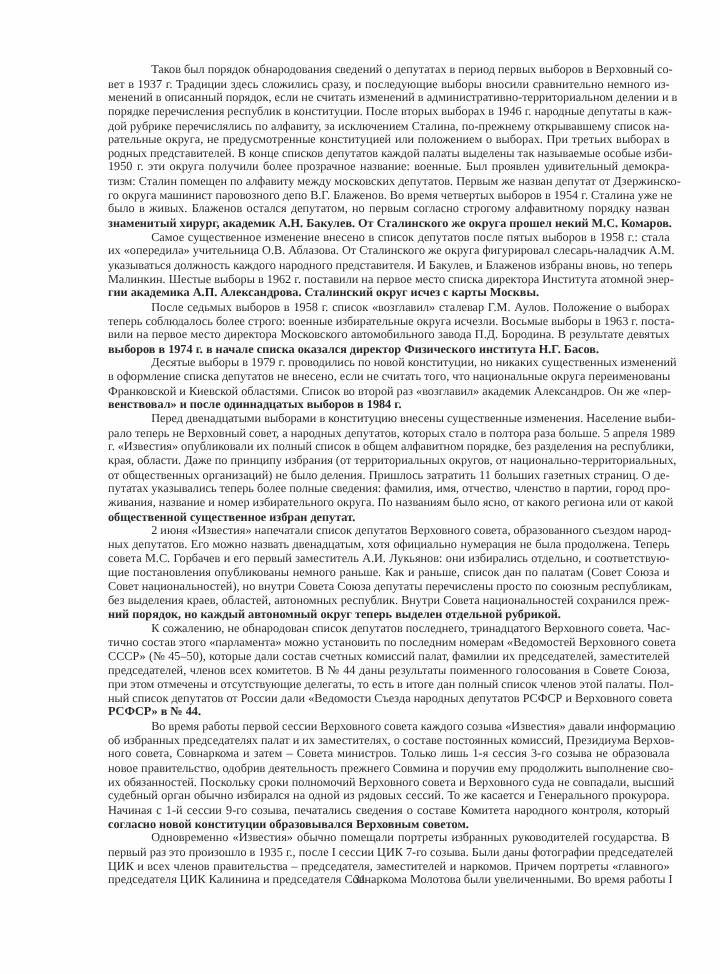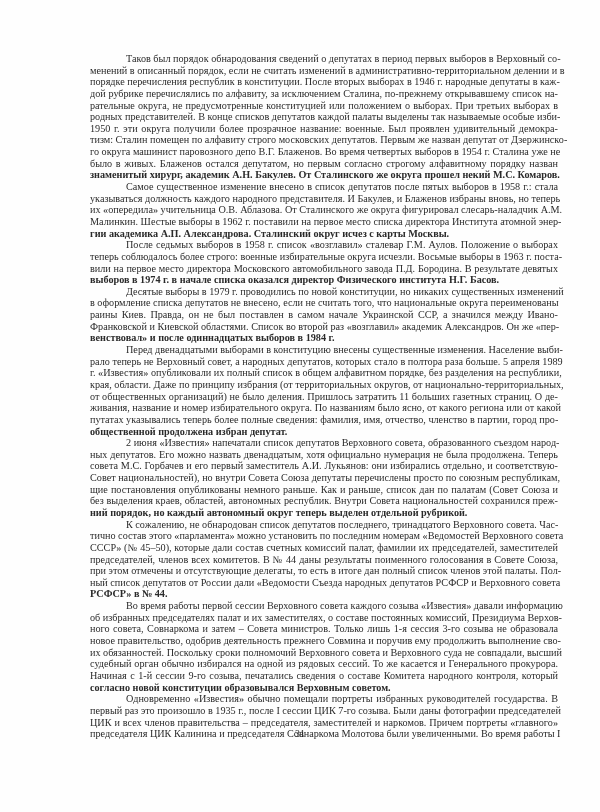--- a/index.html
+++ b/index.html
@@ -18,67 +18,67 @@
     font-family: "Liberation Serif", "DejaVu Serif", serif; font-size: 10px; color: #222;
   }
 </style>
 </head>
 <body>
 
 <div class="page">
   <div class="text-block" id="text-block">
       <div>
         <span class="line indent">Таков был порядок обнародования сведений о депутатах в период первых выборов в Верховный со-</span>
+        <span class="line">вет в 1937 г. Традиции здесь сложились сразу, и последующие выборы вносили сравнительно немного из-</span>
         <span class="line">менений в описанный порядок, если не считать изменений в административно-территориальном делении и в</span>
         <span class="line">порядке перечисления республик в конституции. После вторых выборах в 1946 г. народные депутаты в каж-</span>
         <span class="line">дой рубрике перечислялись по алфавиту, за исключением Сталина, по-прежнему открывавшему список на-</span>
         <span class="line">рательные округа, не предусмотренные конституцией или положением о выборах. При третьих выборах в</span>
         <span class="line">родных представителей. В конце списков депутатов каждой палаты выделены так называемые особые изби-</span>
         <span class="line">1950 г. эти округа получили более прозрачное название: военные. Был проявлен удивительный демокра-</span>
-        <span class="line">тизм: Сталин помещен по алфавиту строго московских депутатов. Первым же назван депутат от Дзержинско-</span>
+        <span class="line">тизм: Сталин помещен по алфавиту между московских депутатов. Первым же назван депутат от Дзержинско-</span>
         <span class="line">го округа машинист паровозного депо В.Г. Блаженов. Во время четвертых выборов в 1954 г. Сталина уже не</span>
         <span class="line">было в живых. Блаженов остался депутатом, но первым согласно строгому алфавитному порядку назван</span>
         <span class="line last">знаменитый хирург, академик А.Н. Бакулев. От Сталинского же округа прошел некий М.С. Комаров.</span>
       </div>
       <div>
         <span class="line indent">Самое существенное изменение внесено в список депутатов после пятых выборов в 1958 г.: стала</span>
+        <span class="line">их «опередила» учительница О.В. Аблазова. От Сталинского же округа фигурировал слесарь-наладчик А.М.</span>
         <span class="line">указываться должность каждого народного представителя. И Бакулев, и Блаженов избраны вновь, но теперь</span>
-        <span class="line">их «опередила» учительница О.В. Аблазова. От Сталинского же округа фигурировал слесарь-наладчик А.М.</span>
         <span class="line">Малинкин. Шестые выборы в 1962 г. поставили на первое место списка директора Института атомной энер-</span>
         <span class="line last">гии академика А.П. Александрова. Сталинский округ исчез с карты Москвы.</span>
       </div>
       <div>
         <span class="line indent">После седьмых выборов в 1958 г. список «возглавил» сталевар Г.М. Аулов. Положение о выборах</span>
         <span class="line">теперь соблюдалось более строго: военные избирательные округа исчезли. Восьмые выборы в 1963 г. поста-</span>
         <span class="line">вили на первое место директора Московского автомобильного завода П.Д. Бородина. В результате девятых</span>
         <span class="line last">выборов в 1974 г. в начале списка оказался директор Физического института Н.Г. Басов.</span>
       </div>
       <div>
         <span class="line indent">Десятые выборы в 1979 г. проводились по новой конституции, но никаких существенных изменений</span>
         <span class="line">в оформление списка депутатов не внесено, если не считать того, что национальные округа переименованы</span>
-        <span class="line">раины Киев. Правда, он не был поставлен в самом начале Украинской ССР, а значился между Ивано-</span>
         <span class="line">Франковской и Киевской областями. Список во второй раз «возглавил» академик Александров. Он же «пер-</span>
         <span class="line last">венствовал» и после одиннадцатых выборов в 1984 г.</span>
       </div>
       <div>
         <span class="line indent">Перед двенадцатыми выборами в конституцию внесены существенные изменения. Население выби-</span>
         <span class="line">рало теперь не Верховный совет, а народных депутатов, которых стало в полтора раза больше. 5 апреля 1989</span>
         <span class="line">г. «Известия» опубликовали их полный список в общем алфавитном порядке, без разделения на республики,</span>
         <span class="line">края, области. Даже по принципу избрания (от территориальных округов, от национально-территориальных,</span>
         <span class="line">от общественных организаций) не было деления. Пришлось затратить 11 больших газетных страниц. О де-</span>
+        <span class="line">путатах указывались теперь более полные сведения: фамилия, имя, отчество, членство в партии, город про-</span>
         <span class="line">живания, название и номер избирательного округа. По названиям было ясно, от какого региона или от какой</span>
-        <span class="line">путатах указывались теперь более полные сведения: фамилия, имя, отчество, членство в партии, город про-</span>
-        <span class="line last">общественной продолжена избран депутат.</span>
+        <span class="line last">общественной существенное избран депутат.</span>
       </div>
       <div>
         <span class="line indent">2 июня «Известия» напечатали список депутатов Верховного совета, образованного съездом народ-</span>
         <span class="line">ных депутатов. Его можно назвать двенадцатым, хотя официально нумерация не была продолжена. Теперь</span>
         <span class="line">совета М.С. Горбачев и его первый заместитель А.И. Лукьянов: они избирались отдельно, и соответствую-</span>
+        <span class="line">щие постановления опубликованы немного раньше. Как и раньше, список дан по палатам (Совет Союза и</span>
         <span class="line">Совет национальностей), но внутри Совета Союза депутаты перечислены просто по союзным республикам,</span>
-        <span class="line">щие постановления опубликованы немного раньше. Как и раньше, список дан по палатам (Совет Союза и</span>
         <span class="line">без выделения краев, областей, автономных республик. Внутри Совета национальностей сохранился преж-</span>
         <span class="line last">ний порядок, но каждый автономный округ теперь выделен отдельной рубрикой.</span>
       </div>
       <div>
         <span class="line indent">К сожалению, не обнародован список депутатов последнего, тринадцатого Верховного совета. Час-</span>
         <span class="line">тично состав этого «парламента» можно установить по последним номерам «Ведомостей Верховного совета</span>
         <span class="line">СССР» (№ 45–50), которые дали состав счетных комиссий палат, фамилии их председателей, заместителей</span>
         <span class="line">председателей, членов всех комитетов. В № 44 даны результаты поименного голосования в Совете Союза,</span>
         <span class="line">при этом отмечены и отсутствующие делегаты, то есть в итоге дан полный список членов этой палаты. Пол-</span>
         <span class="line">ный список депутатов от России дали «Ведомости Съезда народных депутатов РСФСР и Верховного совета</span>

